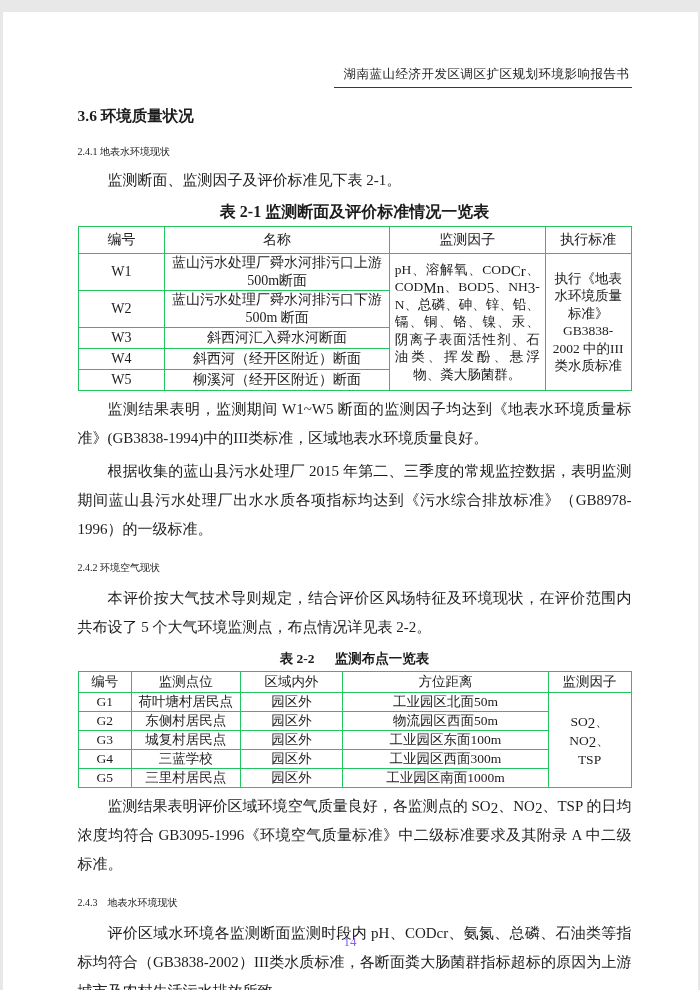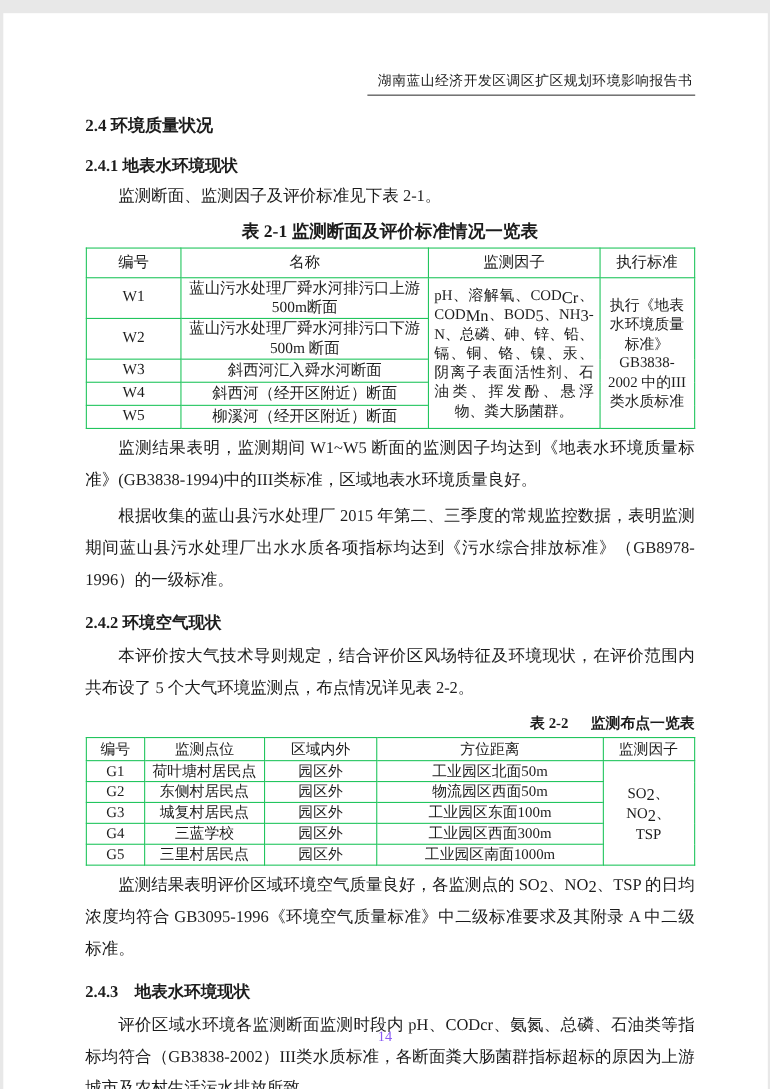--- a/index.html
+++ b/index.html
@@ -20,33 +20,33 @@
   .doc-header .header-title {
     display:inline-block;
     font-size:12.5px;
     letter-spacing:0.5px;
     padding:0 2px 4px 10px;
     border-bottom:1px solid #3a3a3a;
   }
 
   
   .h-major { font-size:15.5px; font-weight:bold; margin:16px 0 0 0; line-height:24px; }
-  .h-minor { font-size:15px; font-weight:bold; margin:12px 0 0 0; line-height:24px; }
+  .h-minor { font-size:10px; font-weight:normal; margin:12px 0 0 0; line-height:24px; }
 
   
   .para {
     font-size:15px; line-height:29px;
     text-indent:2em; text-align:justify;
     margin-top:4px;
   }
   .para-tight { margin-top:2px; }
 
   
   .tbl-title-1 { text-align:center; font-weight:bold; font-size:16px; margin-top:6px; line-height:22px; }
-  .tbl-title-2 { text-align:right; font-weight:bold; font-size:13.5px; margin-top:8px; line-height:18px; }
+  .tbl-title-2 { text-align:center; font-weight:bold; font-size:13.5px; margin-top:8px; line-height:18px; }
   .tbl-title-2 .title-gap { display:inline-block; width:1.5em; }
 
   
   table { width:100%; border-collapse:collapse; table-layout:fixed; margin-top:3px; }
   table, th, td { border:1px solid #22c55e; }
   table { border-width:1.5px; }
   th, td { text-align:center; vertical-align:middle; font-weight:normal; }
 
   .tbl-1 th { font-size:14px; height:27px; }
   .tbl-1 td { font-size:14px; height:21px; padding:0 3px; }
@@ -71,21 +71,21 @@
 </head>
 <body>
 
 <div class="page">
   <div class="content">
 
     <div class="doc-header">
       <span class="header-title">湖南蓝山经济开发区调区扩区规划环境影响报告书</span>
     </div>
 
-    <div class="h-major">2.4 环境质量状况</div>
+    <div class="h-major">3.6 环境质量状况</div>
 
     <div class="h-minor">2.4.1 地表水环境现状</div>
 
     <p class="para para-tight">监测断面、监测因子及评价标准见下表 2-1。</p>
 
     <div class="tbl-title-1">表 2-1 监测断面及评价标准情况一览表</div>
 
     <table class="tbl-1">
       <colgroup>
         <col style="width:15.7%">

